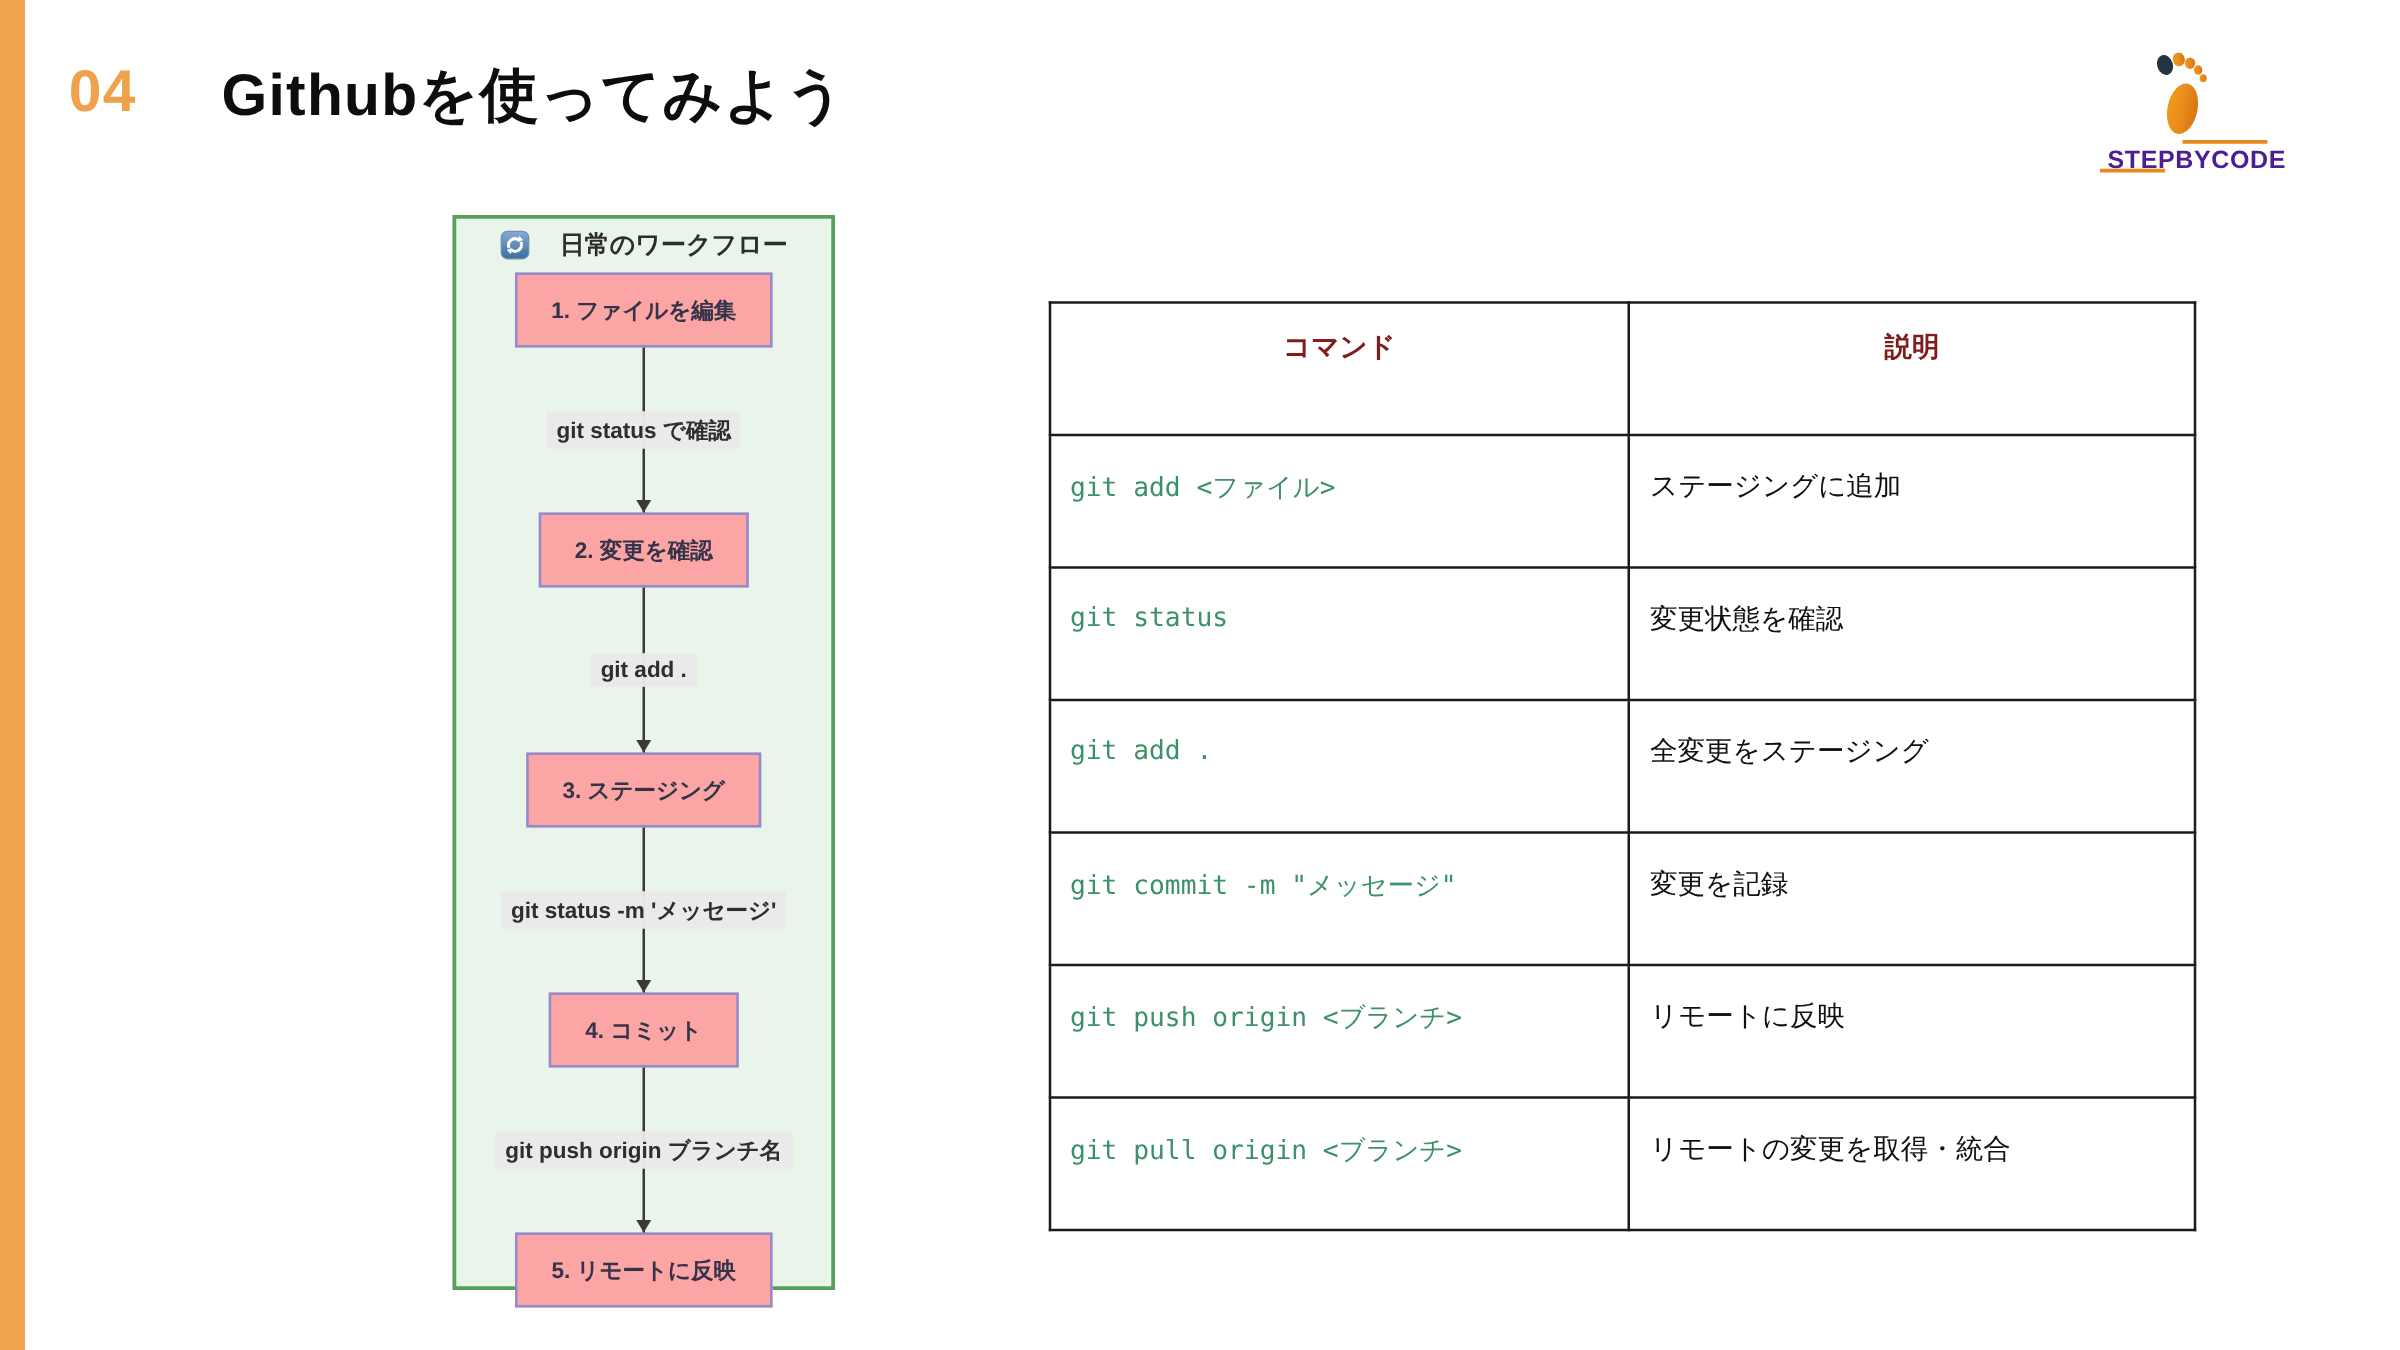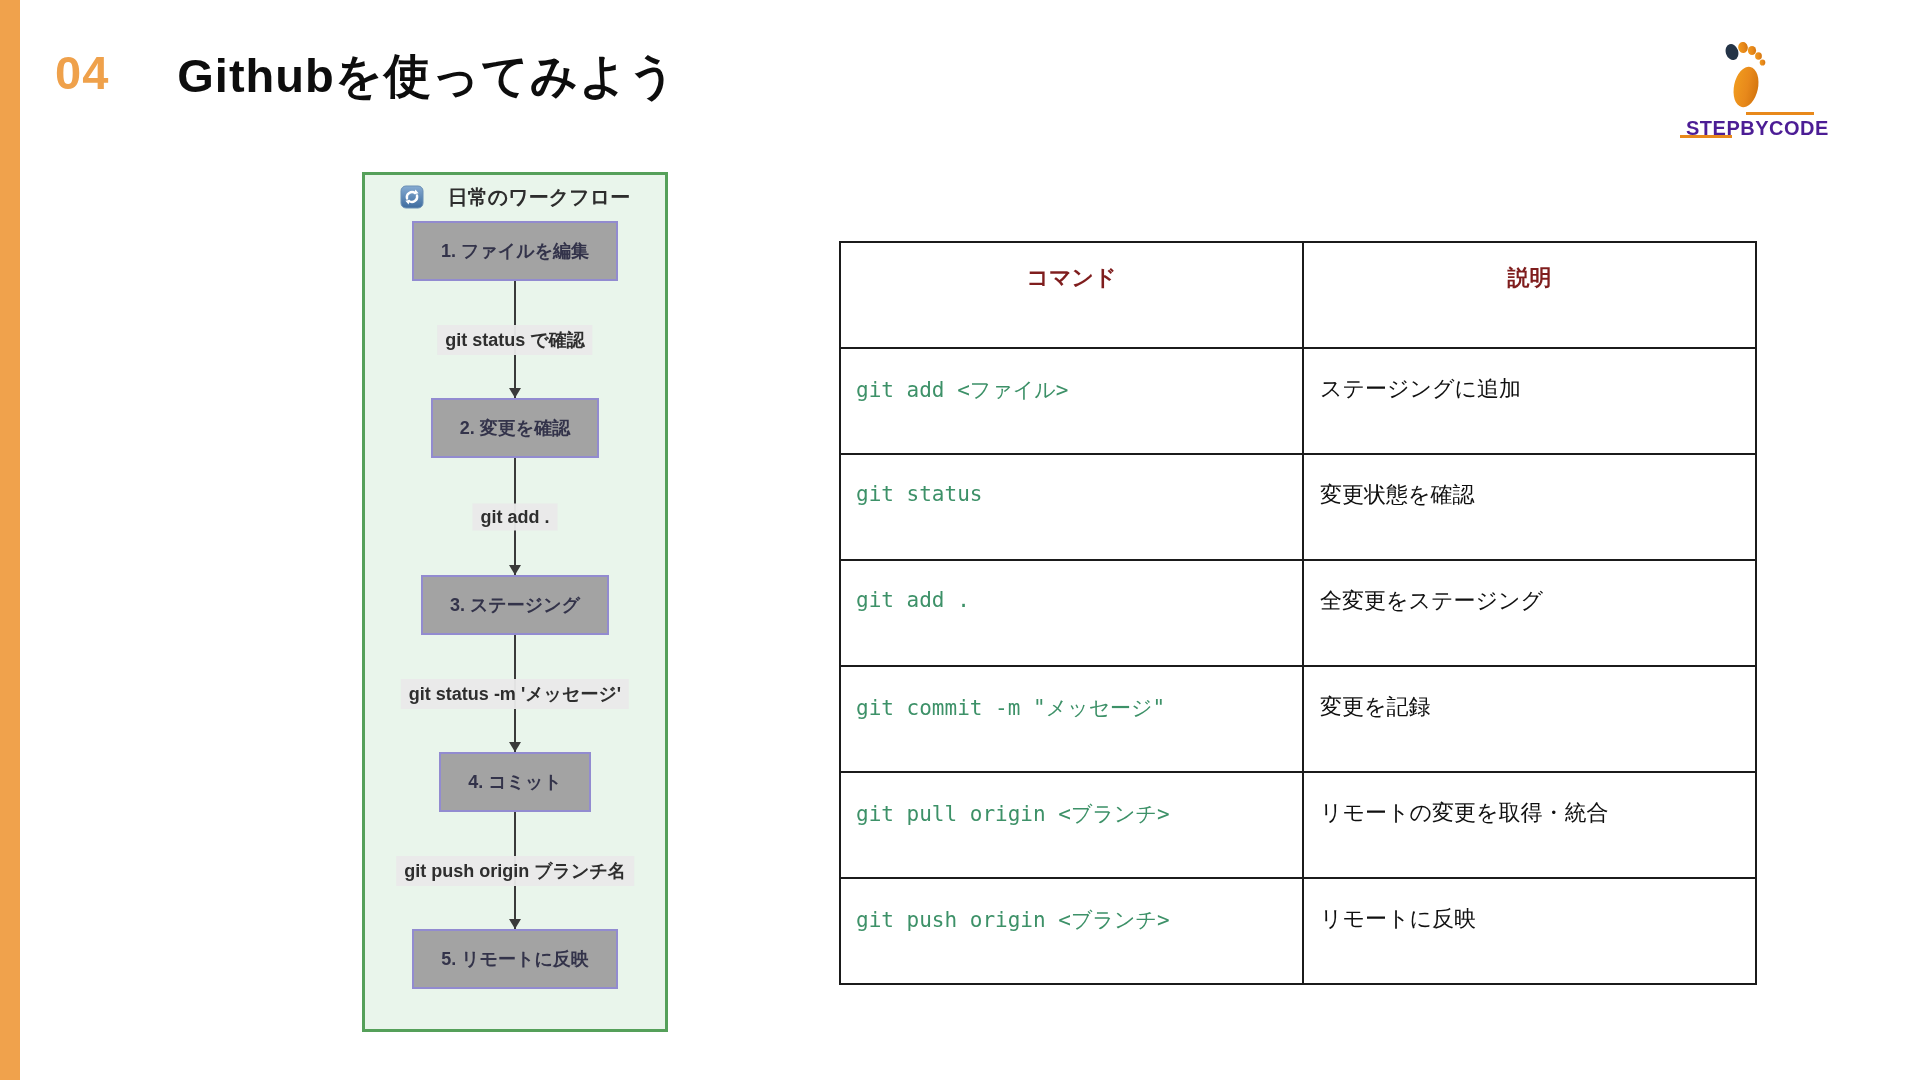--- a/index.html
+++ b/index.html
@@ -22,25 +22,25 @@
   .logo .brand { position:absolute; left:6px; top:79px; width:150px; font-size:20px; font-weight:800;
                  color:#4c1d95; letter-spacing:0.5px; }
   .logo .line-bottom { position:absolute; left:0px; top:97px; width:52px; height:3px; background:#E8891B; }
 
   
   .flow { position:absolute; left:362px; top:172px; width:306px; height:860px;
           background:#E9F5EB; border:3px solid #55A05A;
           display:flex; flex-direction:column; align-items:center; }
   .flow-header { display:flex; align-items:center; gap:24px; margin-top:7px; height:30px; }
   .flow-title { font-size:20px; font-weight:700; color:#2d2d2d; }
-  .flow-node { margin-top:0; min-height:60px; padding:0 27px; background:#a3a3a3;
+  .flow-node { margin-top:0; min-height:60px; padding:0 27px; background:#fca5a5;
                border:2px solid #928BD0; display:flex; align-items:center; justify-content:center;
                font-size:18px; font-weight:700; color:#33334a; flex:0 0 auto; }
   .flow-node:first-of-type { margin-top:9px; }
-  .flow-seg { position:relative; width:100%; height:117px; flex:0 0 auto; }
+  .flow-seg { position:relative; width:100%; height:132px; flex:0 0 auto; }
   .flow-line { position:absolute; left:50%; top:0; bottom:0; width:2px; margin-left:-1px; background:#3a3a3a; }
   .flow-head { position:absolute; left:50%; bottom:0; margin-left:-6px; width:0; height:0;
                border-left:6px solid transparent; border-right:6px solid transparent;
                border-top:10px solid #3a3a3a; }
   .flow-label { position:absolute; left:50%; top:50%; transform:translate(-50%,-50%);
                 background:rgba(233,233,233,0.96); color:#2e2e2e; font-size:18px; font-weight:700;
                 padding:3px 8px; white-space:nowrap; }
 
   
   .cmd-heading { position:absolute; left:848px; top:137px; font-size:30px; font-weight:800;
@@ -148,23 +148,23 @@
         </tr>
         <tr>
           <td class="cmd-cell">git add .</td>
           <td class="desc-cell">全変更をステージング</td>
         </tr>
         <tr>
           <td class="cmd-cell">git commit -m "メッセージ"</td>
           <td class="desc-cell">変更を記録</td>
         </tr>
         <tr>
+          <td class="cmd-cell">git push origin &lt;ブランチ&gt;</td>
+          <td class="desc-cell">リモートに反映</td>
+        </tr>
+        <tr>
           <td class="cmd-cell">git pull origin &lt;ブランチ&gt;</td>
           <td class="desc-cell">リモートの変更を取得・統合</td>
-        </tr>
-        <tr>
-          <td class="cmd-cell">git push origin &lt;ブランチ&gt;</td>
-          <td class="desc-cell">リモートに反映</td>
         </tr>
       </tbody>
   </table>
 
 </div>
 
 </body></html>

